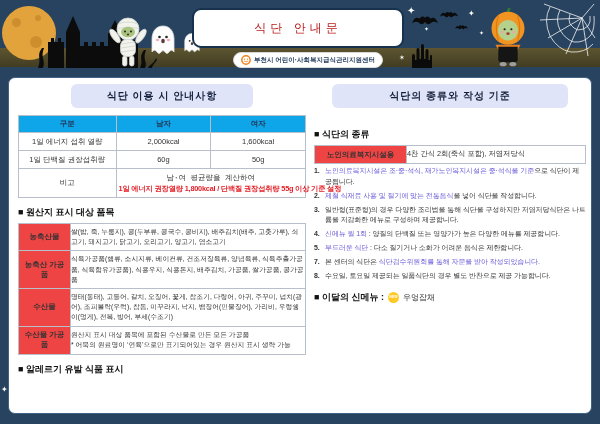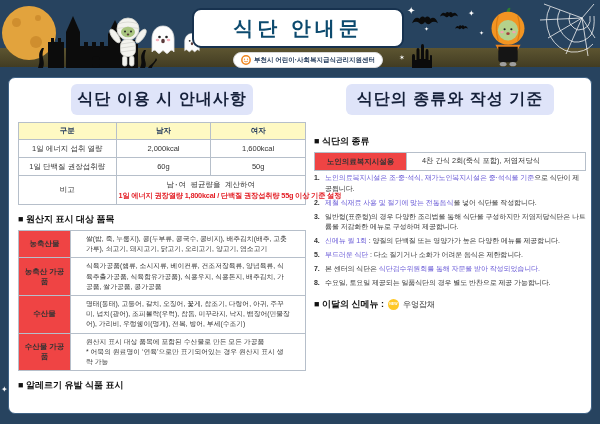--- a/index.html
+++ b/index.html
@@ -12,50 +12,50 @@
   .ground{position:absolute;left:0;top:48px;width:600px;height:19px;
     background:linear-gradient(#5d5531,#423c22);}
   .deco{position:absolute;}
   .sparkle{position:absolute;color:#fff;line-height:1;}
   .title-box{
     position:absolute;left:192px;top:8px;width:212px;height:40px;
     background:#fff;border:2.5px solid #17324f;border-radius:9px;
     display:flex;align-items:center;justify-content:center;z-index:5;
     box-sizing:border-box;
   }
-  .title-box span{font-size:20px;font-weight:700;letter-spacing:4px;color:#0c4a6e;}
+  .title-box span{font-size:12px;font-weight:400;letter-spacing:4px;color:#b91c1c;}
   .logo-badge{
     position:absolute;left:233px;top:52px;height:16px;padding:0 7px;
     background:#fff;border:1px solid #d7d7d7;border-radius:8px;
     display:flex;align-items:center;gap:3px;z-index:6;box-sizing:border-box;
   }
   .logo-badge span{font-size:6.5px;font-weight:bold;color:#1c3557;white-space:nowrap;}
   
   .panel{
     position:absolute;left:8px;top:77px;width:584px;height:337px;
     background:#fff;border:1.5px solid #3f6285;border-radius:7px;box-sizing:border-box;
   }
   .col{position:absolute;top:84px;}
   .col-left{left:18px;width:288px;}
   .col-right{left:314px;width:272px;}
   .pill{
     background:#dfe4f9;border-radius:6px;text-align:center;
-    font-weight:bold;font-size:16px;color:#15203a;letter-spacing:1px;
+    font-weight:bold;font-size:10px;color:#15203a;letter-spacing:1px;
     padding:5px 0;margin:0 auto 7px auto;
   }
   .pill-left{width:182px;}
-  .pill-right{width:208px;}
+  .pill-right{width:236px;}
   .intro{font-size:7.8px;color:#333;text-align:center;line-height:1.55;margin-bottom:7px;}
   .sec-heading{font-size:9px;font-weight:bold;color:#111;margin:8px 0 4px 0;}
   table.info{width:100%;border-collapse:collapse;table-layout:fixed;}
   .info th,.info td{border:1px solid #b6bfca;font-size:7.5px;text-align:center;
     padding:3.5px 2px;color:#333;box-sizing:border-box;}
-  .info th{background:#fef9c3;color:#22395c;font-weight:bold;padding:3px 2px;}
+  .info th{background:#0ea5e9;color:#22395c;font-weight:bold;padding:3px 2px;}
   .lblcell{background:#ef4444;color:#22395c;font-weight:bold;}
-  td.contentcell{text-align:left;font-size:6.8px;line-height:1.5;padding:3px 15px;}
+  td.contentcell{text-align:left;font-size:6.8px;line-height:1.5;padding:3px 0;}
   .red{color:#e31e25;font-weight:bold;font-size:7.3px;letter-spacing:-0.2px;white-space:nowrap;}
   .note1{font-size:7.5px;color:#333;margin-bottom:1px;font-family:Liberation Mono, monospace;}
   .allergy-note{font-size:7.6px;color:#333;margin:2px 0 4px 0;}
   .rules{margin-top:2px;}
   .rule{position:relative;padding-left:11px;font-size:7px;color:#333;
     line-height:1.5;margin-bottom:3.5px;letter-spacing:-0.1px;}
   .rule .rnum{position:absolute;left:0;color:#333;font-weight:bold;}
   .hl{color:#6657d6;}
   .newline-row{display:flex;align-items:center;gap:4px;margin-top:9px;}
   .newline-row .nm-label{font-size:9px;font-weight:bold;color:#111;}

